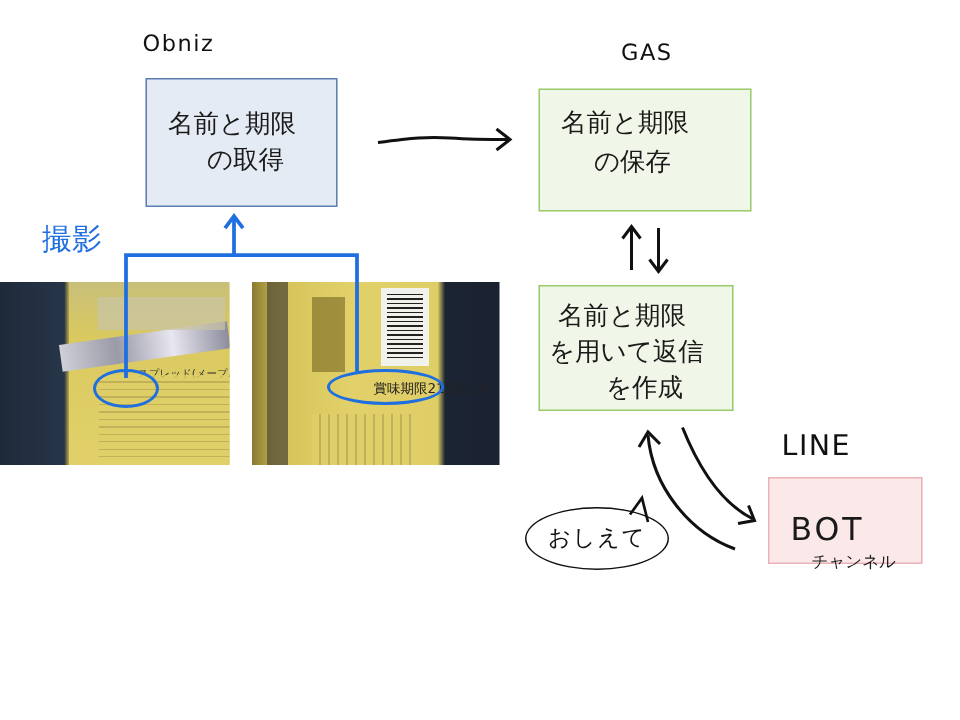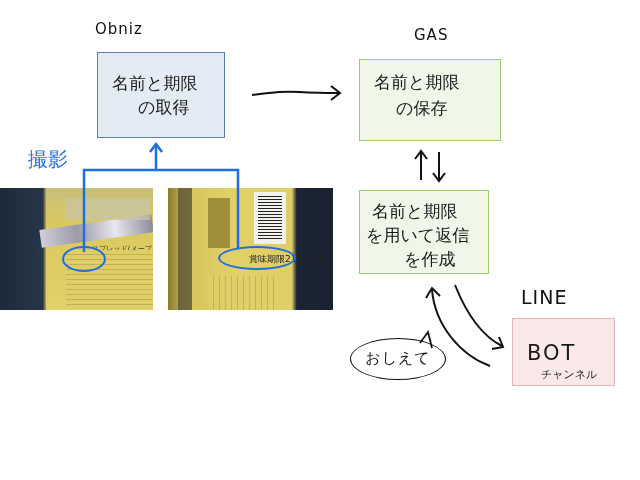--- a/index.html
+++ b/index.html
@@ -15,21 +15,21 @@
     font-family: "DejaVu Sans", sans-serif; font-weight: normal;
   }
   .box {
     position: absolute; box-sizing: border-box;
     font-size: 17px; line-height: 24px; color: #1a1a1a;
   }
   .box .line { position: absolute; white-space: nowrap; }
   #obniz-box { left: 97px; top: 52px; width: 128px; height: 86px; background: #e5ebf4; border: 1.5px solid #5b7fb0; }
   #gas-box { left: 359px; top: 59px; width: 142px; height: 82px; background: #f0f6e8; border: 1.5px solid #9acb6a; }
   #reply-box { left: 359px; top: 190px; width: 130px; height: 84px; background: #f0f6e8; border: 1.5px solid #9acb6a; }
-  #bot-box { left: 512px; top: 318px; width: 103px; height: 68px; background: #fbe9ea; border: 1.5px solid #eab2b6; }
+  #bot-box { left: 512px; top: 318px; width: 103px; height: 58px; background: #fbe9ea; border: 1.5px solid #eab2b6; }
   .photo { position: absolute; overflow: hidden; }
   #photo1 { left: 0; top: 188px; width: 153px; height: 122px;
     background: linear-gradient(90deg, #1e2a3a 0%, #263548 28%, #b9a44a 30%, #d8c85e 45%, #e4d36a 70%, #d4c45c 100%); }
   #photo2 { left: 168px; top: 188px; width: 165px; height: 122px;
     background: linear-gradient(90deg, #8a7a30 0%, #d6c45a 12%, #e2d06a 40%, #dfcd66 75%, #1b2433 78%, #1a2232 100%); }
   .photo .stripe { position: absolute; }
   .photo .txt { position: absolute; font-size: 7px; color: #333; white-space: nowrap; }
   .blue { color: #1f6fe0; }
   .bubble {
     position: absolute; left: 350px; top: 338px; width: 96px; height: 42px;

